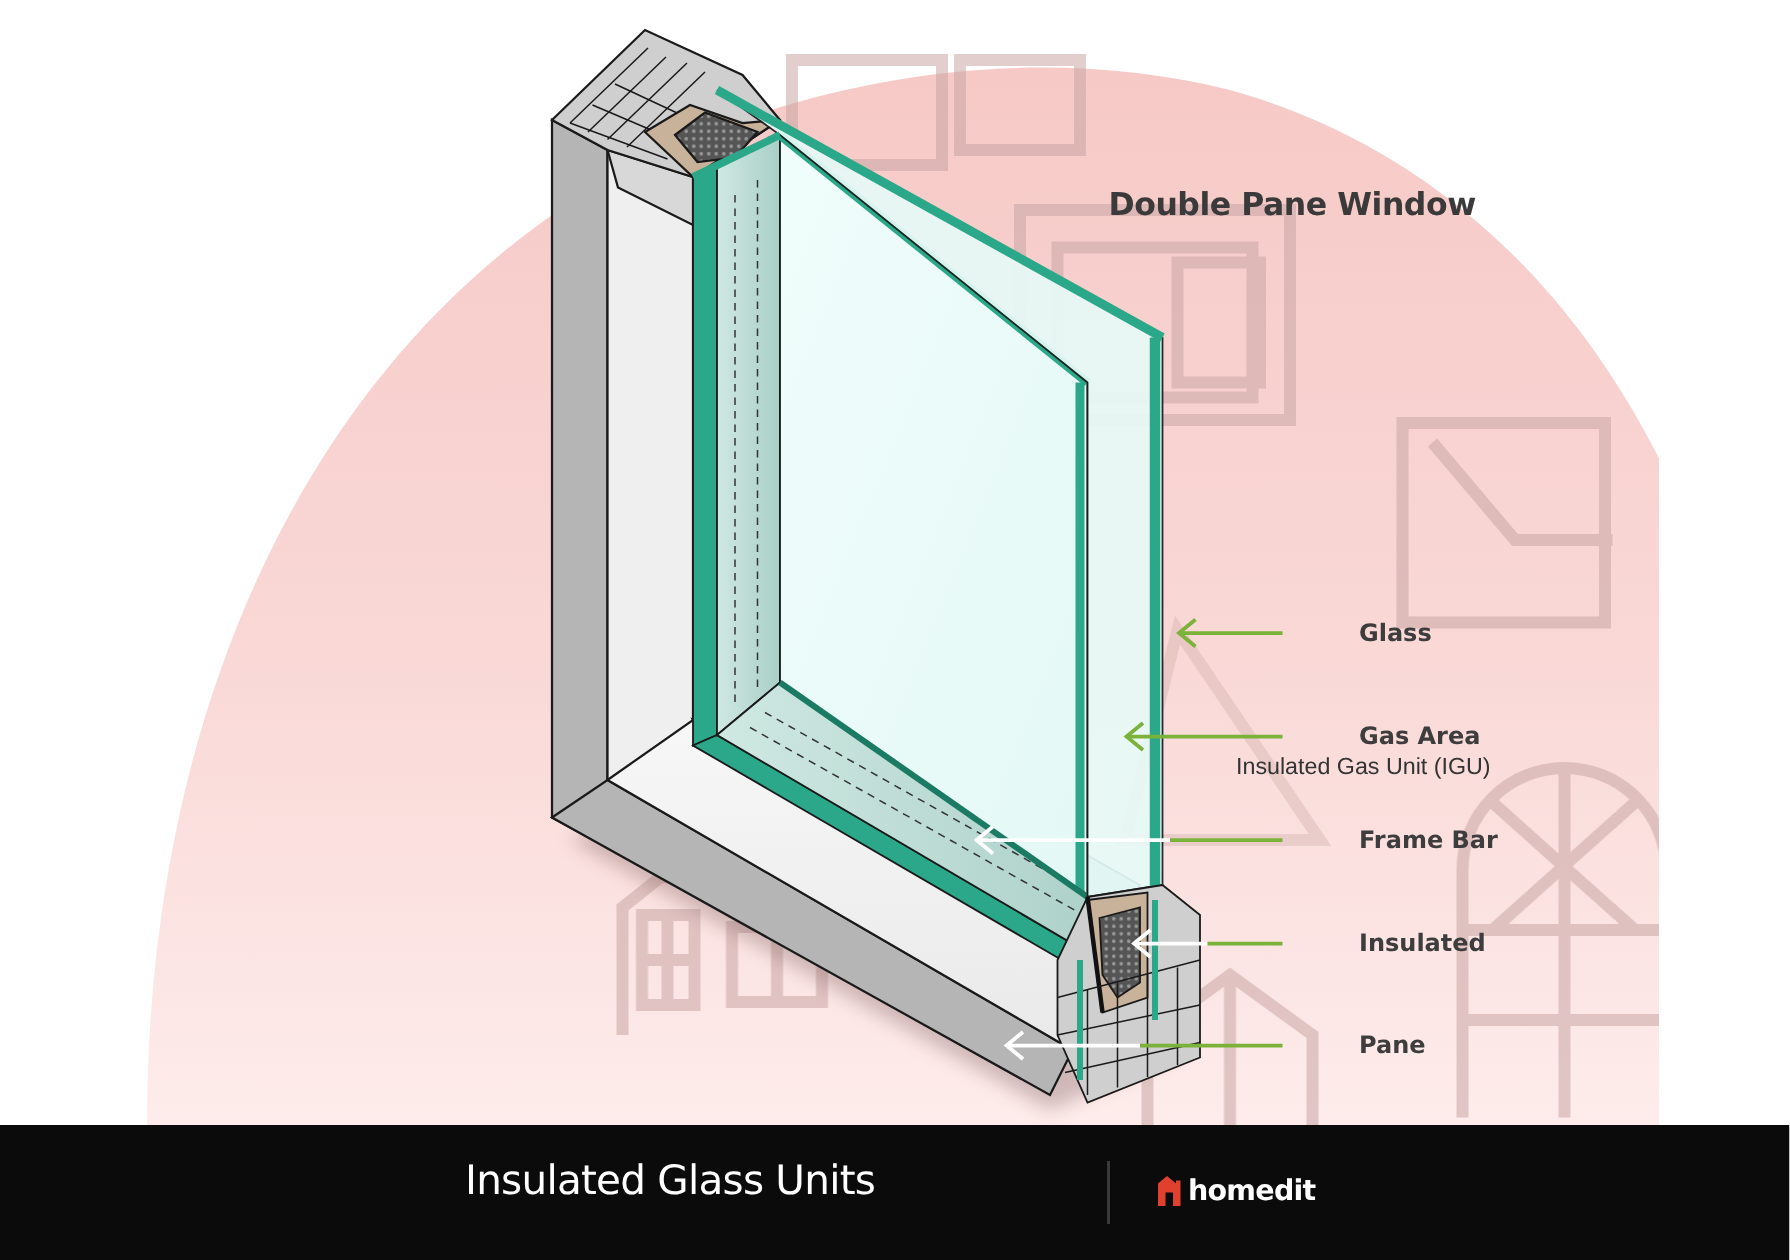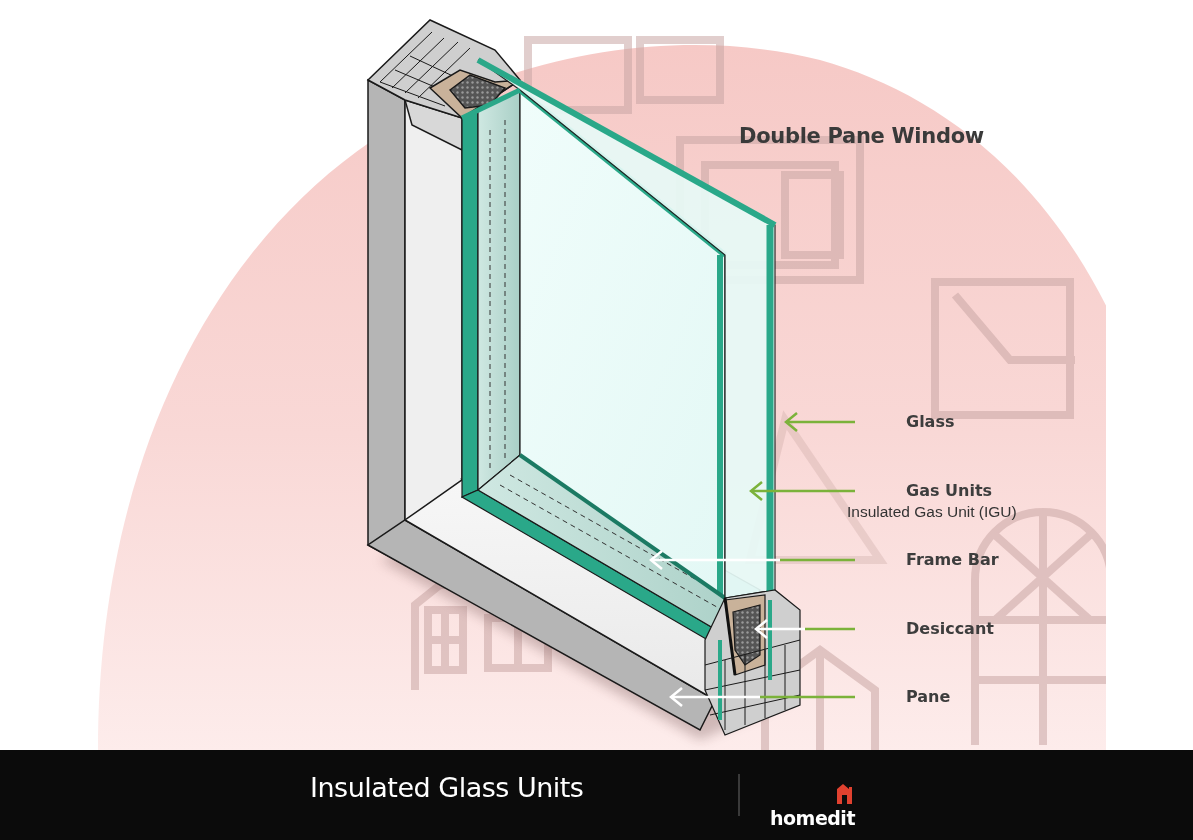--- a/index.html
+++ b/index.html
@@ -6,21 +6,21 @@
   body { width:1193px; height:840px; position:relative; overflow:hidden; background:#ffffff; font-family:"Liberation Sans", sans-serif; }
   #stage { position:absolute; left:0; top:0; width:1106px; height:750px; overflow:hidden; }
   #bg-blob { position:absolute; left:0; top:0; }
   #diagram { position:absolute; left:0; top:0; }
   .label { position:absolute; font-family:"DejaVu Sans", sans-serif; font-weight:bold; color:#3d3d3d; font-size:16px; white-space:nowrap;margin-left:40px; }
   .sublabel { position:absolute; font-family:"Liberation Sans", sans-serif; color:#333; font-size:15.5px; white-space:nowrap; }
   #title { position:absolute; left:739px; top:124px; font-family:"DejaVu Sans", sans-serif; font-weight:bold; font-size:21px; color:#3a3a3a; letter-spacing:-0.3px; }
   #footer { position:absolute; left:0; top:750px; width:1193px; height:90px; background:#0b0b0b; }
   #footer-title { position:absolute; left:310px; top:772px; color:#ffffff; font-family:"DejaVu Sans", sans-serif; font-weight:normal; font-size:27px; letter-spacing:-0.5px; }
   #footer-divider { position:absolute; left:738px; top:774px; width:2px; height:42px; background:#3a3a3a; }
-  #brand { position:absolute; left:770px; top:783px; display:flex; align-items:flex-end; gap:2px;flex-direction:column; }
+  #brand { position:absolute; left:770px; top:783px; display:flex; align-items:flex-start; gap:2px; }
   #brand-text { color:#ffffff; font-family:"DejaVu Sans", sans-serif; font-weight:bold; font-size:19px; letter-spacing:-0.5px; }
 </style>
 </head>
 <body>
 
 <div id="stage">
 
   <svg id="bg-blob" width="1193" height="750" viewBox="0 0 1193 750">
     <defs>
       <linearGradient id="blobGrad" x1="0" y1="0" x2="0" y2="1">
@@ -159,24 +159,24 @@
 
       <line x1="672" y1="697" x2="760" y2="697" stroke="#ffffff"></line>
       <line x1="760" y1="697" x2="855" y2="697" stroke="#7bb23a"></line>
       <path d="M 682 688 L 671 697 L 682 706" stroke="#ffffff"></path>
     </g>
   </svg>
 
   <div id="title">Double Pane Window</div>
 
   <div class="label" style="left:866px; top:412px;">Glass</div>
-  <div class="label" style="left:866px; top:481px;">Gas Units</div>
-  <div class="sublabel" style="left:847px; top:503px;">Insulated Gas Unit (IGU)</div>
+  <div class="label" style="left:866px; top:481px;">Gas Area</div>
+  <div class="sublabel" style="left:824px; top:503px;">Insulated Gas Unit (IGU)</div>
   <div class="label" style="left:866px; top:550px;">Frame Bar</div>
-  <div class="label" style="left:866px; top:619px;">Desiccant</div>
+  <div class="label" style="left:866px; top:619px;">Insulated</div>
   <div class="label" style="left:866px; top:687px;">Pane</div>
 </div>
 
 <div id="footer"></div>
 <div id="footer-title">Insulated Glass Units</div>
 <div id="footer-divider"></div>
 <div id="brand">
   <svg width="20" height="22" viewBox="0 0 20 22">
     <path d="M 2 21 L 2 6 L 8 1 L 14 6 L 14 4 L 17 4 L 17 21 L 12 21 L 12 12 L 7 12 L 7 21 Z" fill="#e0412f"></path>
   </svg>

